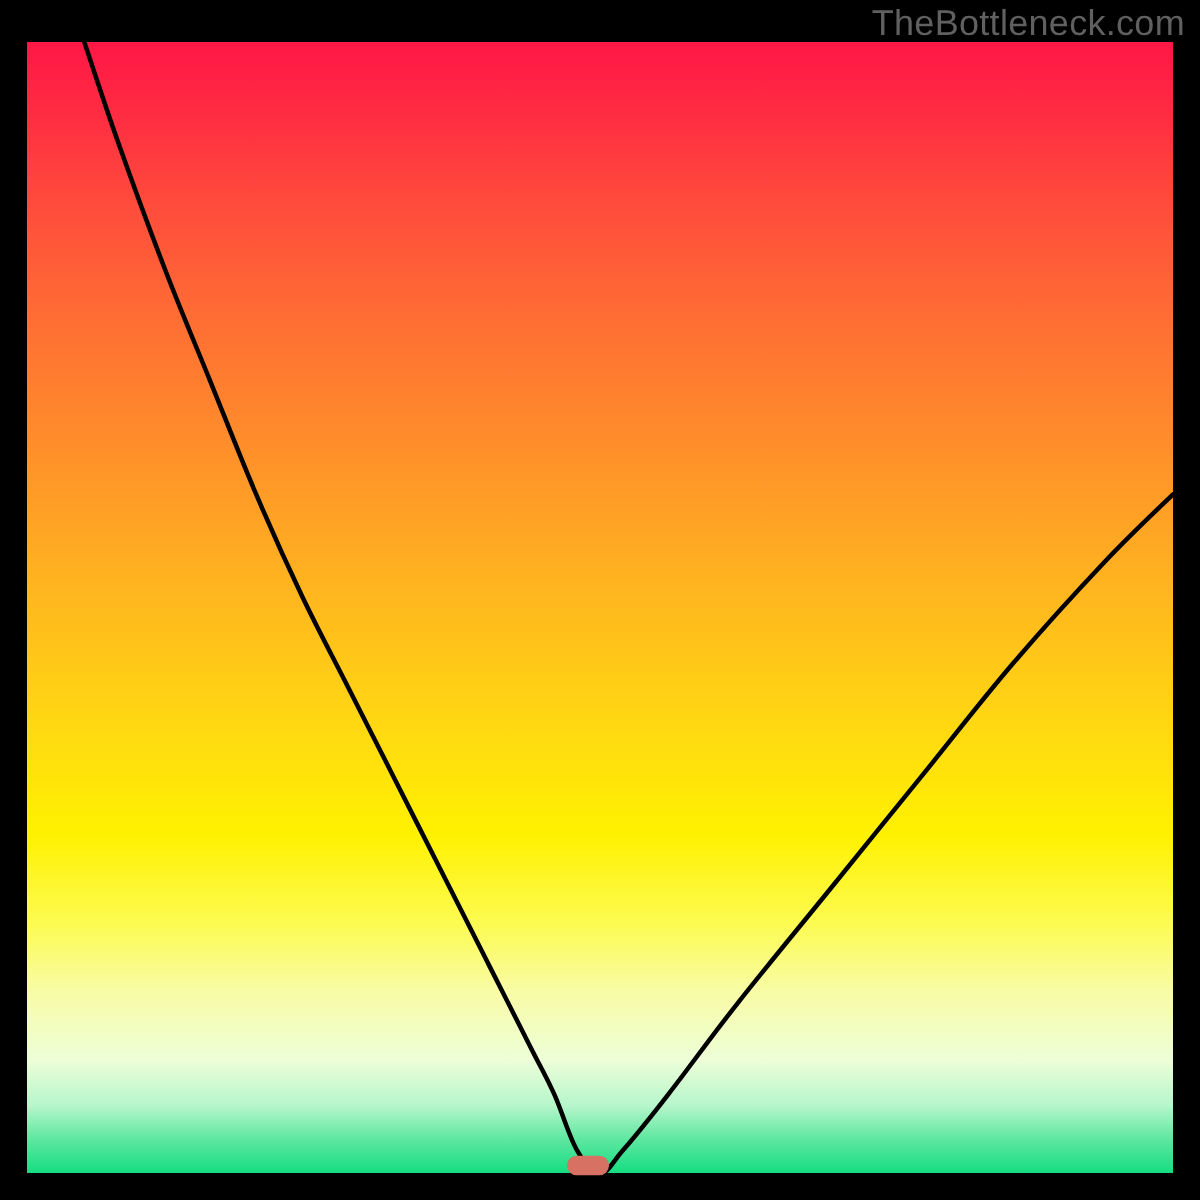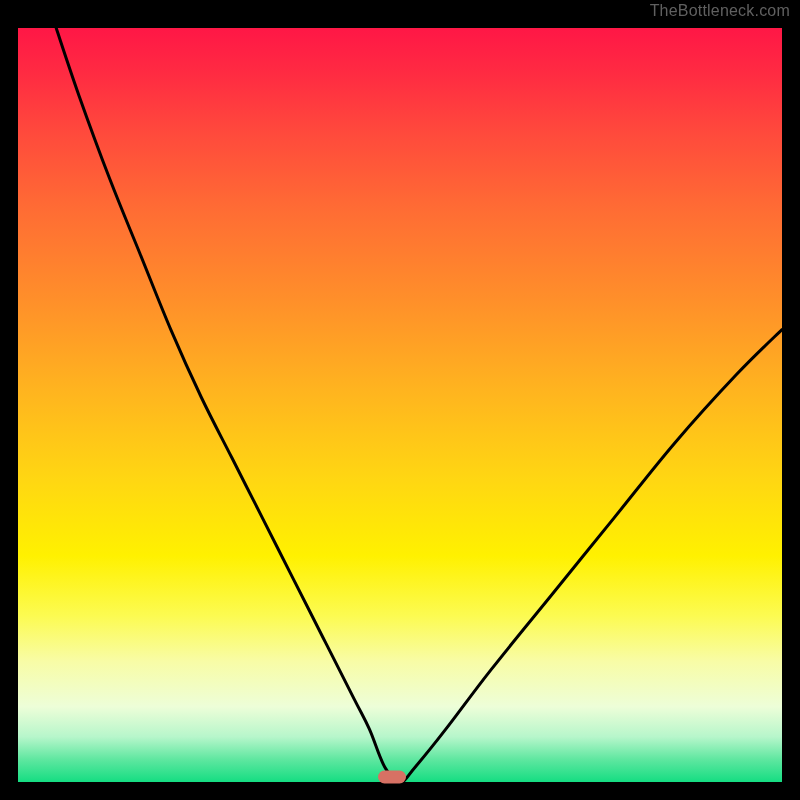--- a/index.html
+++ b/index.html
@@ -15,21 +15,21 @@
     position: relative;
     width: 800px;
     height: 800px;
     background: #000;
   }
   .watermark {
     position: absolute;
     top: 2px;
     right: 10px;
     color: #606060;
-    font-size: 16px;
+    font-size: 24px;
     font-weight: 500;
     font-family: Arial, sans-serif;
     z-index: 30;
     letter-spacing: 0.2px;
   }
   .plot-area {
     position: absolute;
     left: 18px;
     top: 28px;
     width: 764px;

